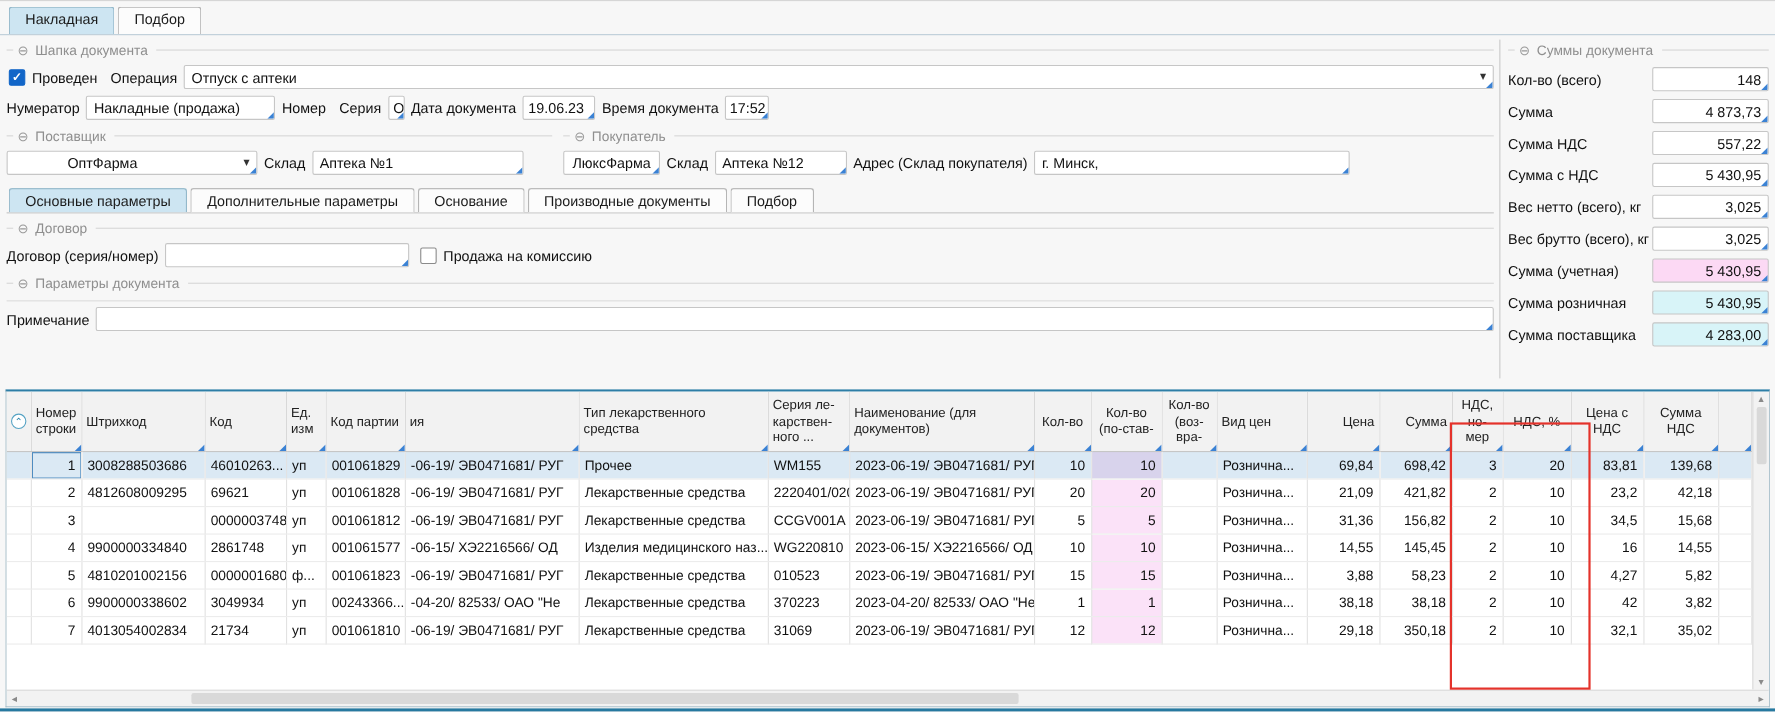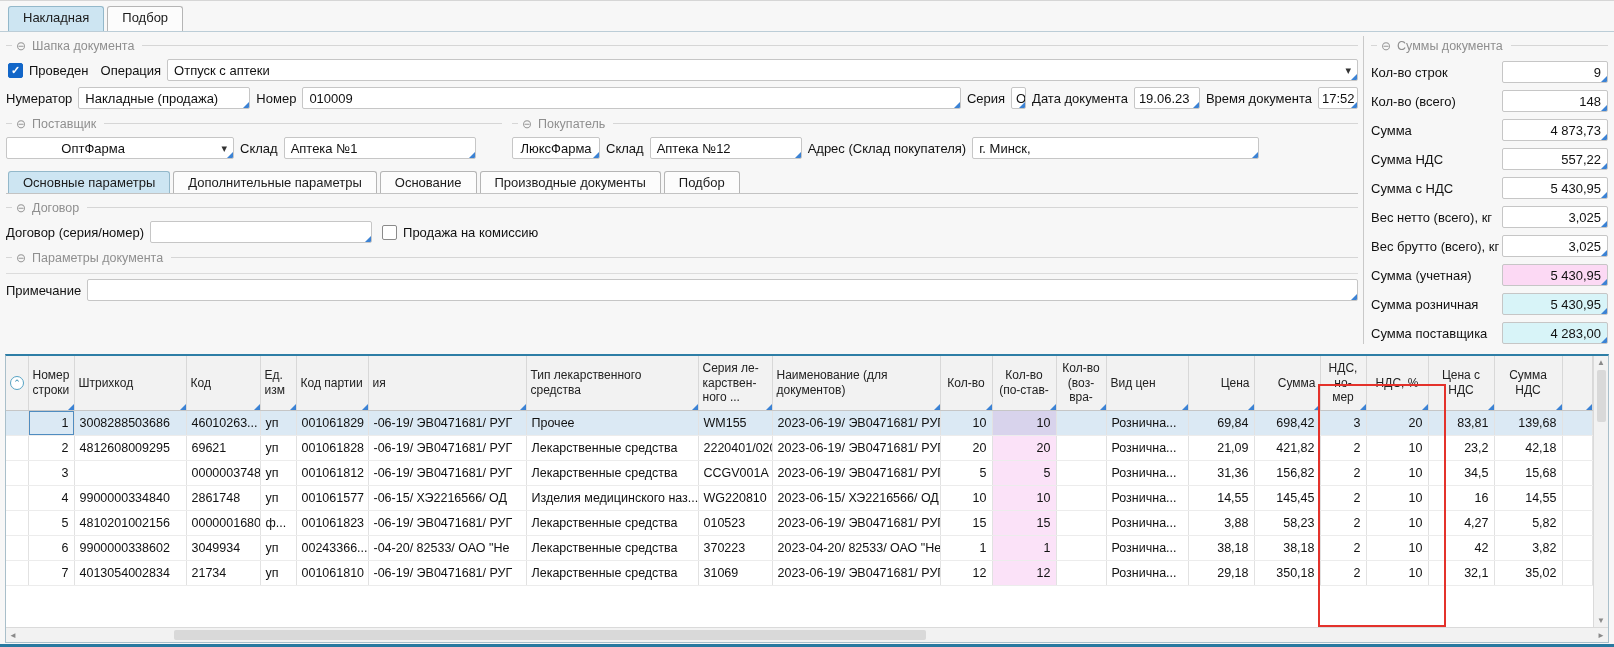--- a/index.html
+++ b/index.html
@@ -90,23 +90,20 @@
           <span class="arrow">▾</span>
         </div>
       </div>
 
       <div class="frow">
         <span class="lbl" style="margin-left:0">Нумератор</span>
         <div class="inp" style="width:172px">
             <span>Накладные (продажа)</span>
           </div>
         <span class="lbl">Номер</span>
-        <div class="inp grow">
-            <span>010009</span>
-          </div>
         <span class="lbl">Серия</span>
         <div class="inp" style="width:15px;padding:0 4px">
             <span>ОЗ</span>
           </div>
         <span class="lbl">Дата документа</span>
         <div class="inp" style="width:66px;padding:0 4px">
             <span>19.06.23</span>
           </div>
         <span class="lbl">Время документа</span>
         <div class="inp" style="width:40px;padding:0 3px">
@@ -138,21 +135,21 @@
             <span class="gdash"></span>
             <span class="gic">⊖</span>
             <span>Покупатель</span>
             <span class="gline"></span>
           </div>
           <div class="frow">
             <div class="inp center" style="width:88px">
                 <span>ЛюксФарма</span>
               </div>
             <span class="lbl">Склад</span>
-            <div class="inp" style="width:152px">
+            <div class="inp" style="width:120px">
                 <span>Аптека №12</span>
               </div>
             <span class="lbl">Адрес (Склад покупателя)</span>
             <div class="inp" style="width:287px">
                 <span>г. Минск,</span>
               </div>
           </div>
         </div>
       </div>
 
@@ -199,24 +196,20 @@
     <div class="vsep"></div>
 
     <div class="sidebar">
       <div class="gtitle">
         <span class="gdash"></span>
         <span class="gic">⊖</span>
         <span>Суммы документа</span>
         <span class="gline"></span>
       </div>
       <div>
-          <div class="tot-row">
-            <span class="tot-lbl">Кол-во строк</span>
-            <span class="inp num tot-val">9</span>
-          </div>
           <div class="tot-row">
             <span class="tot-lbl">Кол-во (всего)</span>
             <span class="inp num tot-val">148</span>
           </div>
           <div class="tot-row">
             <span class="tot-lbl">Сумма</span>
             <span class="inp num tot-val">4 873,73</span>
           </div>
           <div class="tot-row">
             <span class="tot-lbl">Сумма НДС</span>

